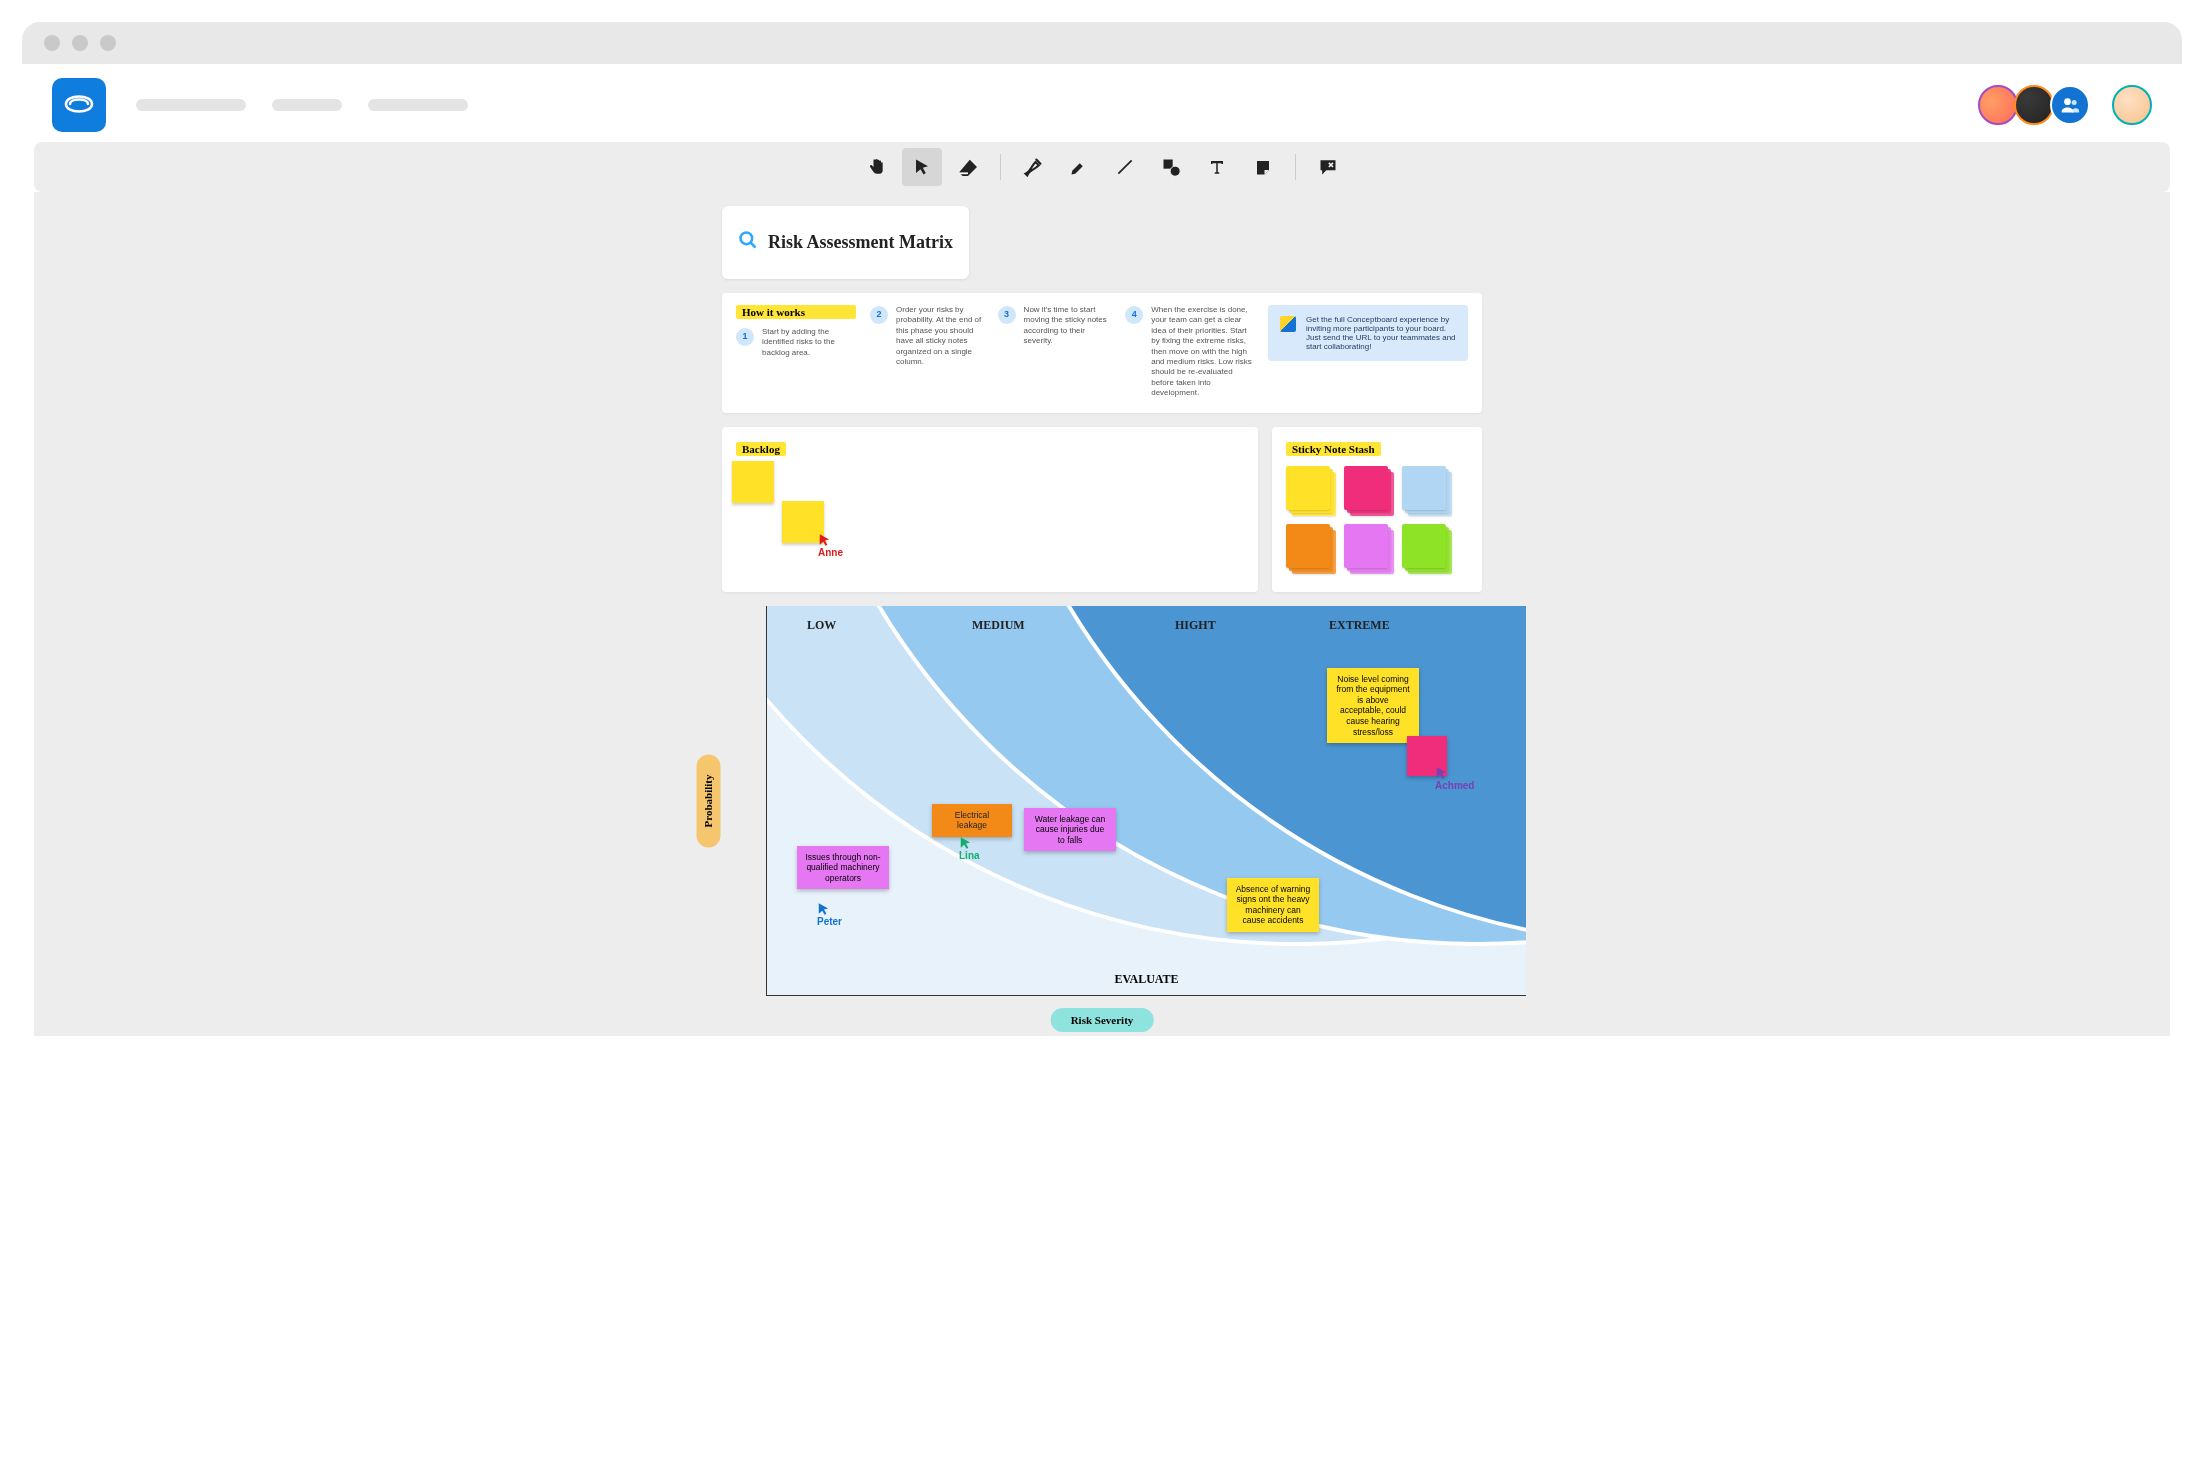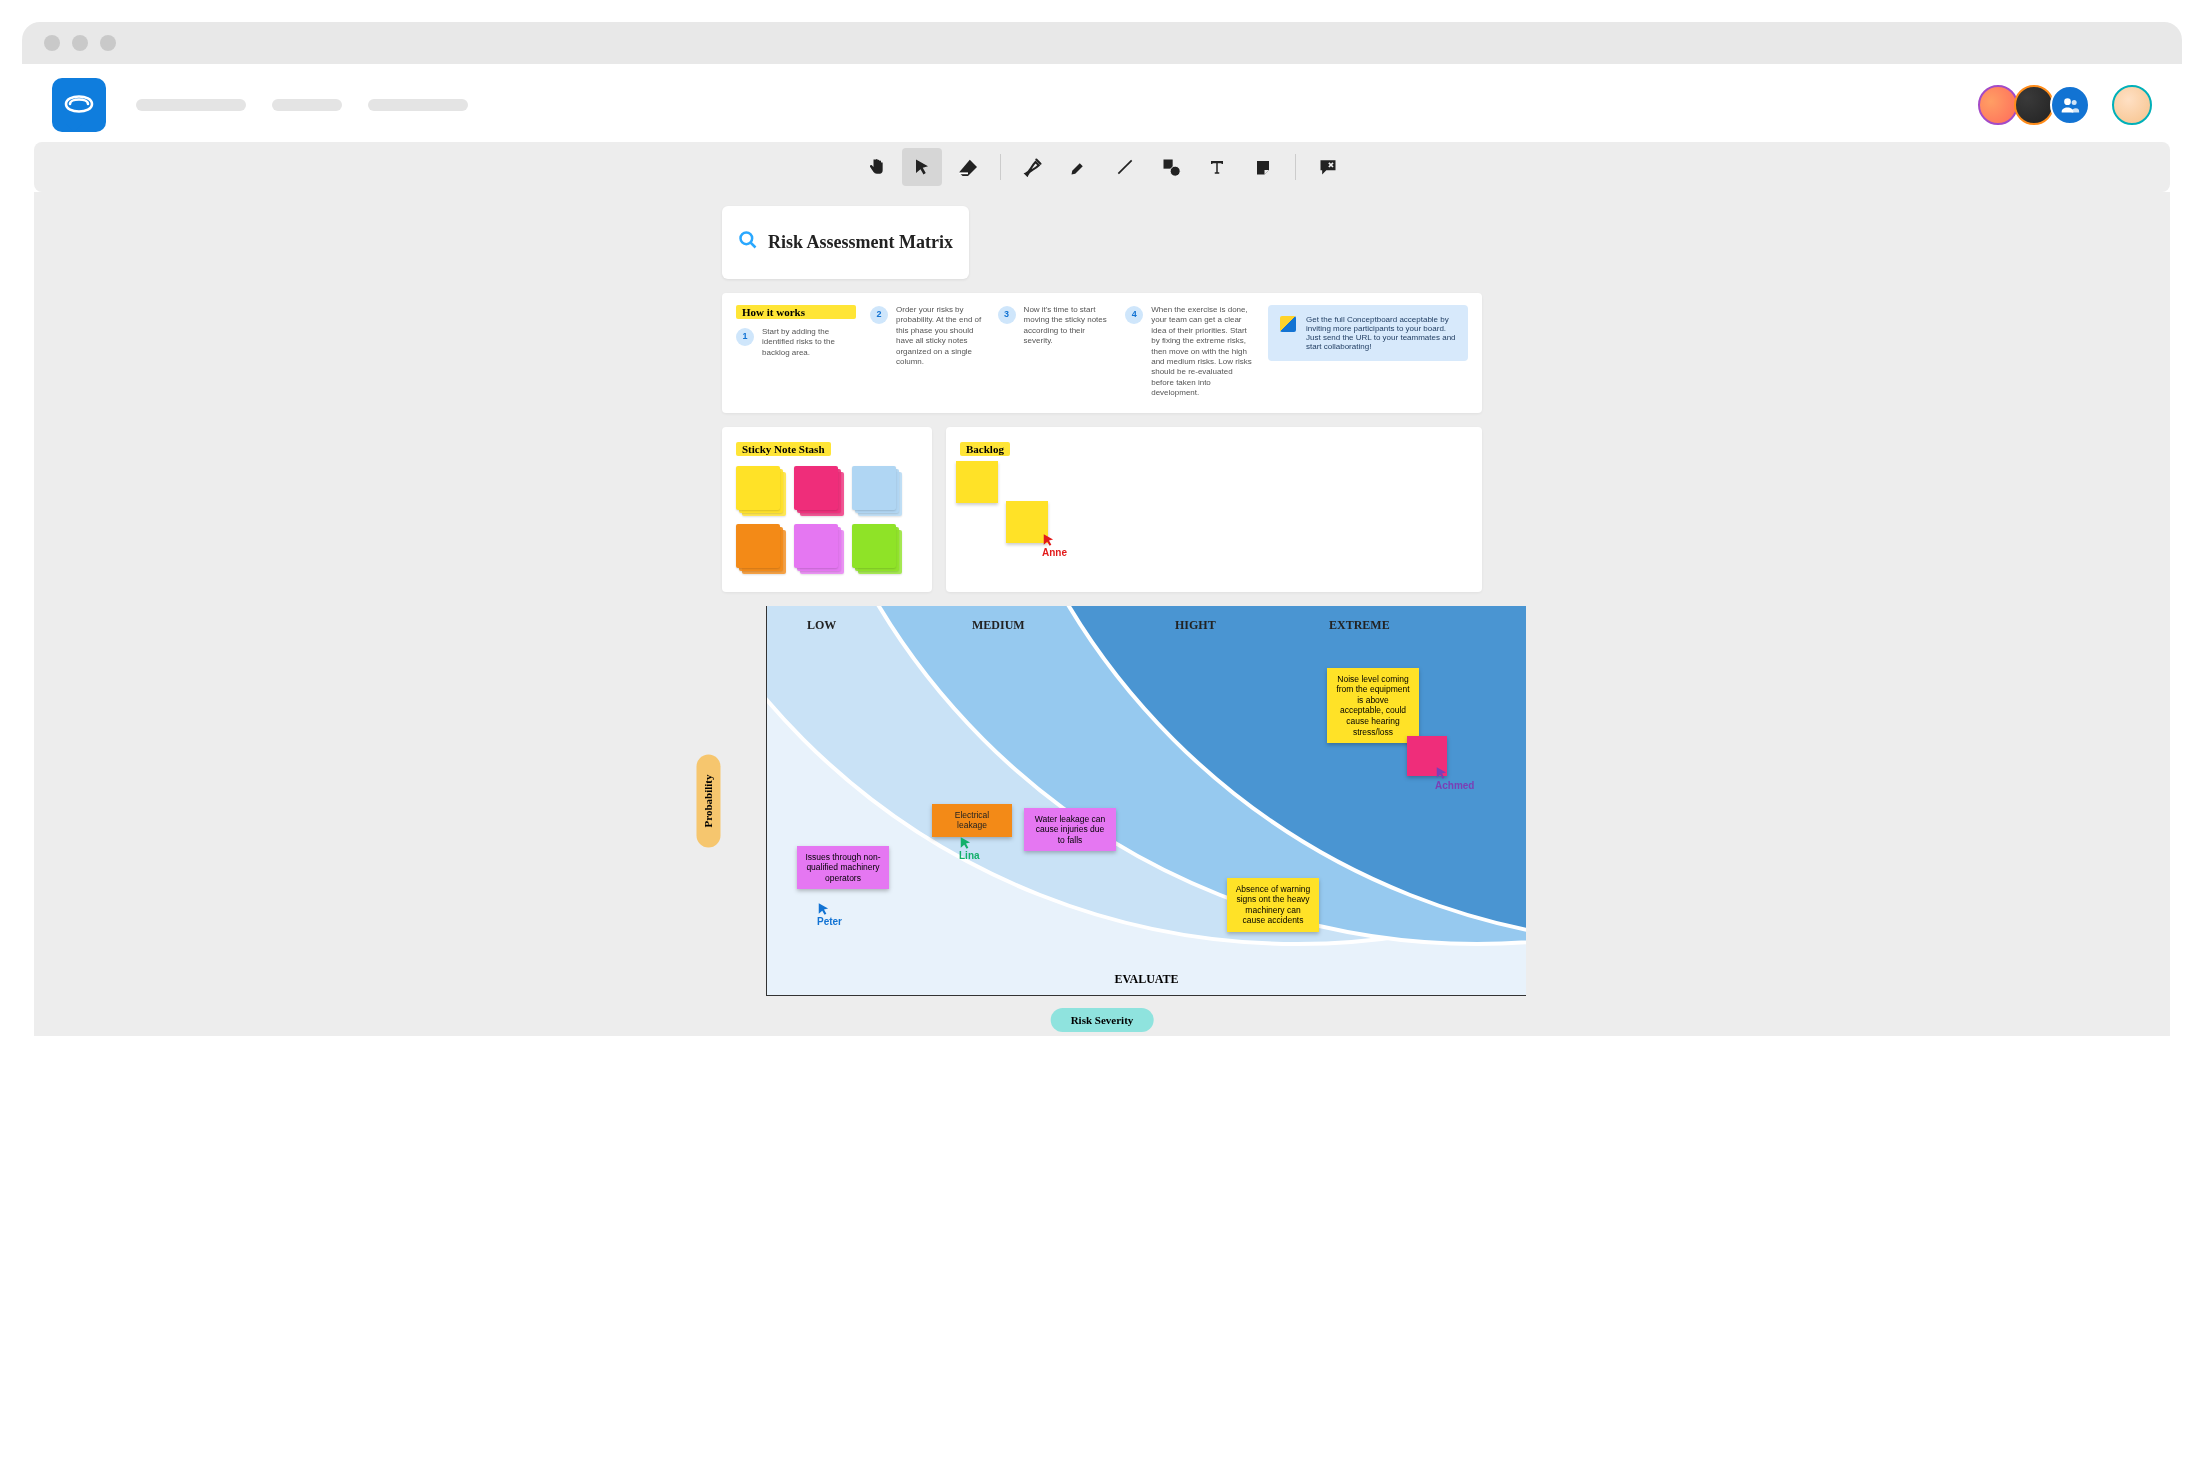--- a/index.html
+++ b/index.html
@@ -206,71 +206,71 @@
         <div class="hiw-col">
             <div class="num">3</div>
             <div>Now it's time to start moving the sticky notes according to their severity.</div>
           </div>
         <div class="hiw-col" style="width:170px;">
             <div class="num">4</div>
             <div>When the exercise is done, your team can get a clear idea of their priorities. Start by fixing the extreme risks, then move on with the high and medium risks. Low risks should be re-evaluated before taken into development.</div>
           </div>
         <div class="cta">
           <div class="cbicon"></div>
-          <div>Get the full Conceptboard acceptable by inviting more participants to your board. Just send the URL to your teammates and start collaborating!</div>
+          <div>Get the full Conceptboard experience by inviting more participants to your board. Just send the URL to your teammates and start collaborating!</div>
         </div>
       </div>
 
       <div class="row2">
-        <div class="card stash">
-          <h4>Sticky Note Stash</h4>
-          <div class="stash-grid">
-            <div class="stack">
-                <span class="c-yellow"></span>
-                <span class="c-yellow"></span>
-                <span class="c-yellow"></span>
-              </div>
-            <div class="stack">
-                <span class="c-pink"></span>
-                <span class="c-pink"></span>
-                <span class="c-pink"></span>
-              </div>
-            <div class="stack">
-                <span class="c-blue"></span>
-                <span class="c-blue"></span>
-                <span class="c-blue"></span>
-              </div>
-            <div class="stack">
-                <span class="c-orange"></span>
-                <span class="c-orange"></span>
-                <span class="c-orange"></span>
-              </div>
-            <div class="stack">
-                <span class="c-magenta"></span>
-                <span class="c-magenta"></span>
-                <span class="c-magenta"></span>
-              </div>
-            <div class="stack">
-                <span class="c-green"></span>
-                <span class="c-green"></span>
-                <span class="c-green"></span>
-              </div>
-          </div>
-        </div>
         <div class="card backlog">
           <h4>Backlog</h4>
           <div class="note" style="left:10px; top:34px;"></div>
           <div class="note" style="left:60px; top:74px;"></div>
           <div class="cursor-label cl-red" style="left:96px; top:106px;">
             <svg width="14" height="14" viewBox="0 0 24 24" fill="#e21a1a">
                 <path d="M3 2l16 9-7 2 4 7-3 2-4-7-6 5z"></path>
               </svg>
             <span>Anne</span>
           </div>
         </div>
+        <div class="card stash">
+          <h4>Sticky Note Stash</h4>
+          <div class="stash-grid">
+            <div class="stack">
+                <span class="c-yellow"></span>
+                <span class="c-yellow"></span>
+                <span class="c-yellow"></span>
+              </div>
+            <div class="stack">
+                <span class="c-pink"></span>
+                <span class="c-pink"></span>
+                <span class="c-pink"></span>
+              </div>
+            <div class="stack">
+                <span class="c-blue"></span>
+                <span class="c-blue"></span>
+                <span class="c-blue"></span>
+              </div>
+            <div class="stack">
+                <span class="c-orange"></span>
+                <span class="c-orange"></span>
+                <span class="c-orange"></span>
+              </div>
+            <div class="stack">
+                <span class="c-magenta"></span>
+                <span class="c-magenta"></span>
+                <span class="c-magenta"></span>
+              </div>
+            <div class="stack">
+                <span class="c-green"></span>
+                <span class="c-green"></span>
+                <span class="c-green"></span>
+              </div>
+          </div>
+        </div>
       </div>
 
       <div class="matrix-wrap">
         <div class="y-pill">Probability</div>
         <div class="matrix">
           <div class="band b1"></div>
           <div class="band b2"></div>
           <div class="band b3"></div>
 
           <div class="bandlabel" style="left:40px;">LOW</div>

